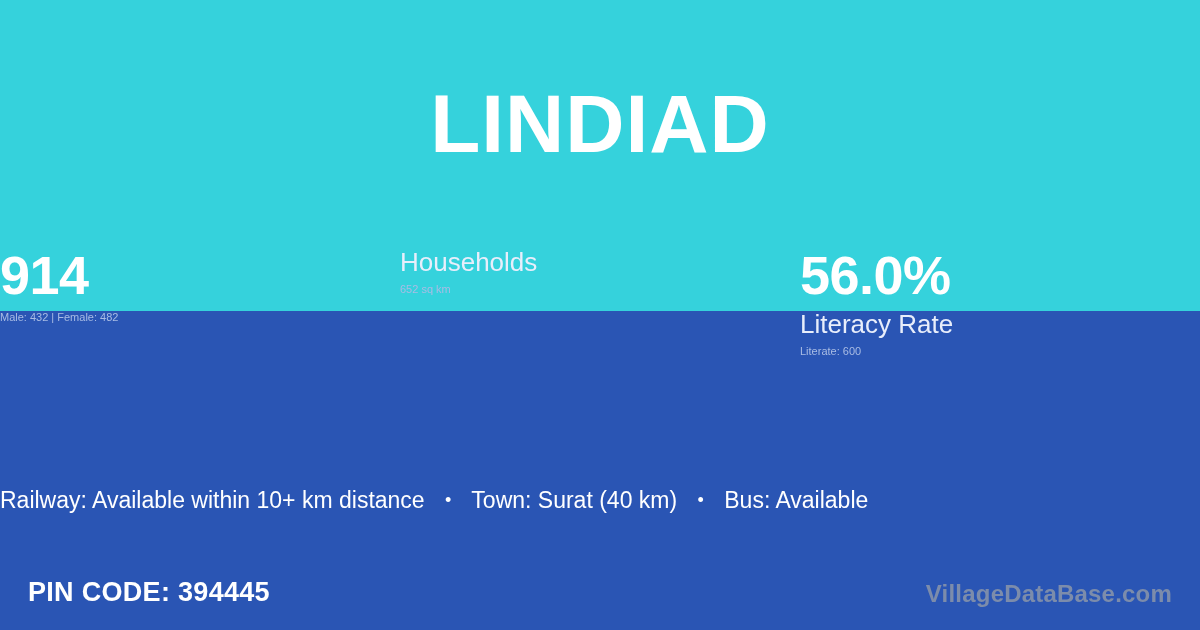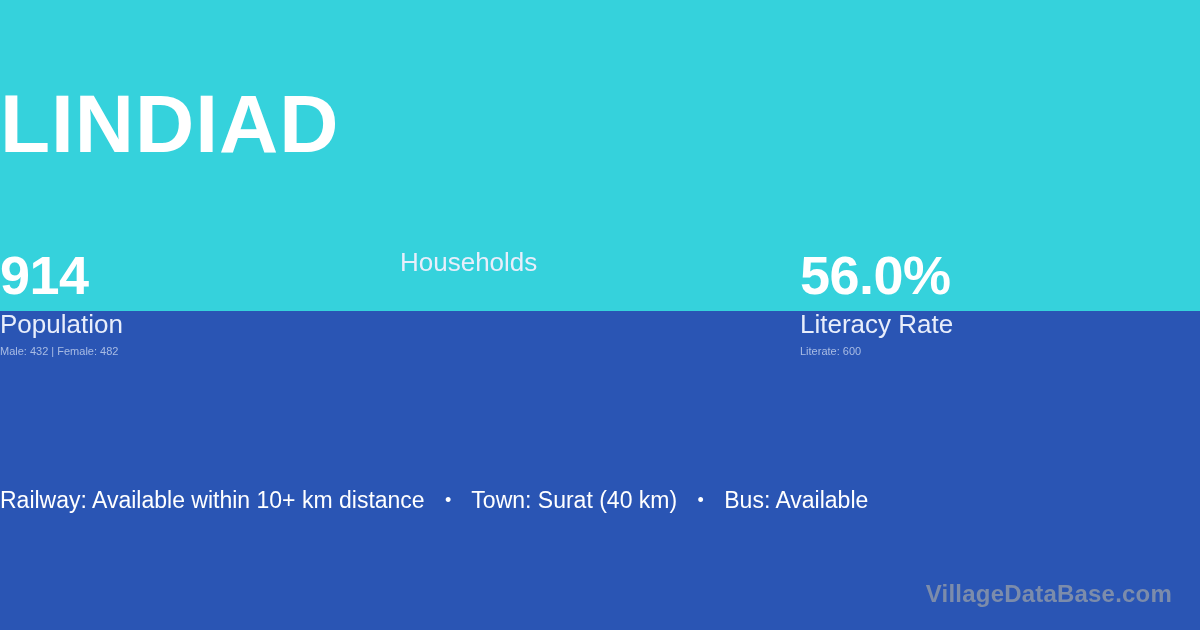--- a/index.html
+++ b/index.html
@@ -35,20 +35,21 @@
     width: 1200px;
     height: 319px;
     background: #2a55b4;
   }
   
   .header {
     position: absolute;
     left: 0;
     top: 0;
     width: 1200px;
+    text-align: center;
     z-index: 3;
   }
   .title {
     margin: 0;
     padding-top: 80px;
     font-size: 82px;
     line-height: 88px;
     font-weight: 800;
     letter-spacing: 1px;
     color: #ffffff;
@@ -156,41 +157,42 @@
   <div class="band-bottom"></div>
 
   <div class="header">
     <h1 class="title">LINDIAD</h1>
   </div>
 
   <div class="stats">
 
     <div class="stat">
       <div class="stat-value">914</div>
-      <div class="stat-label">Population</div>
       <div class="stat-sub">Male: 432 | Female: 482</div>
     </div>
 
     <div class="stat">
       <div class="stat-label">Households</div>
+      <div class="stat-sub">652 sq km</div>
     </div>
 
     <div class="stat">
       <div class="stat-value">56.0%</div>
       <div class="stat-label">Literacy Rate</div>
       <div class="stat-sub">Literate: 600</div>
     </div>
 
   </div>
 
   <div class="info-line">
     <span>Railway: Available within 10+ km distance</span>
     <span class="sep">•</span>
     <span>Town: Surat (40 km)</span>
     <span class="sep">•</span>
     <span>Bus: Available</span>
   </div>
 
   <div class="footer">
+    <div class="pin-code">PIN CODE: 394445</div>
     <div class="brand">VillageDataBase.com</div>
   </div>
 
 </div>
 
 </body></html>

